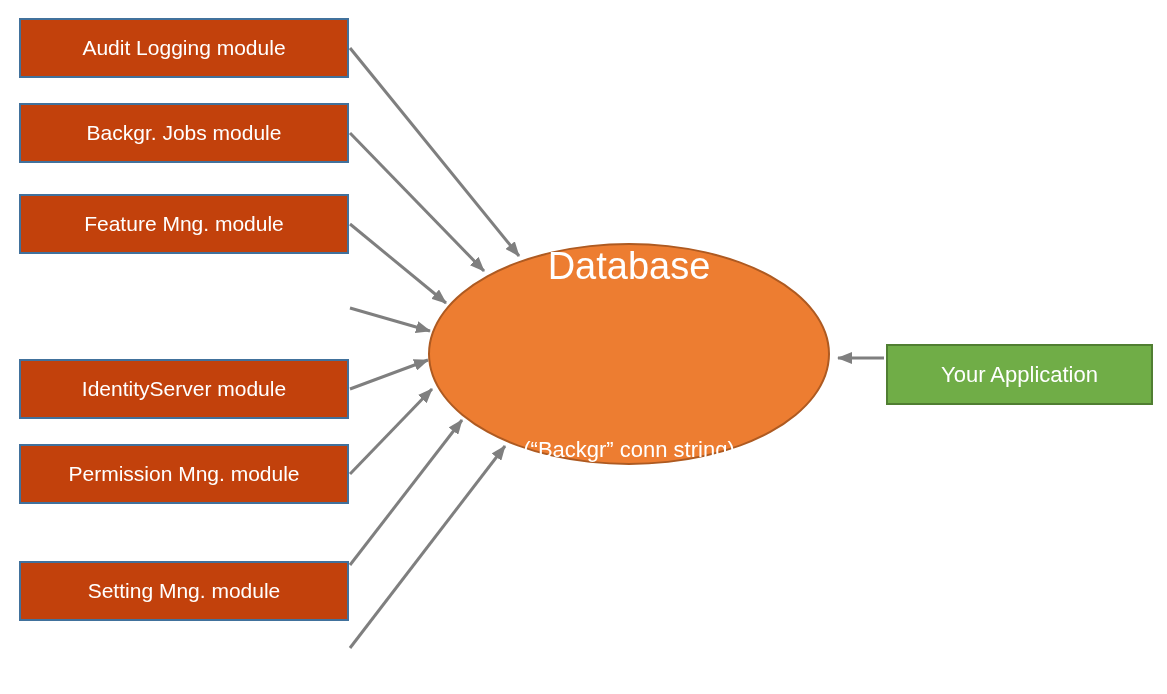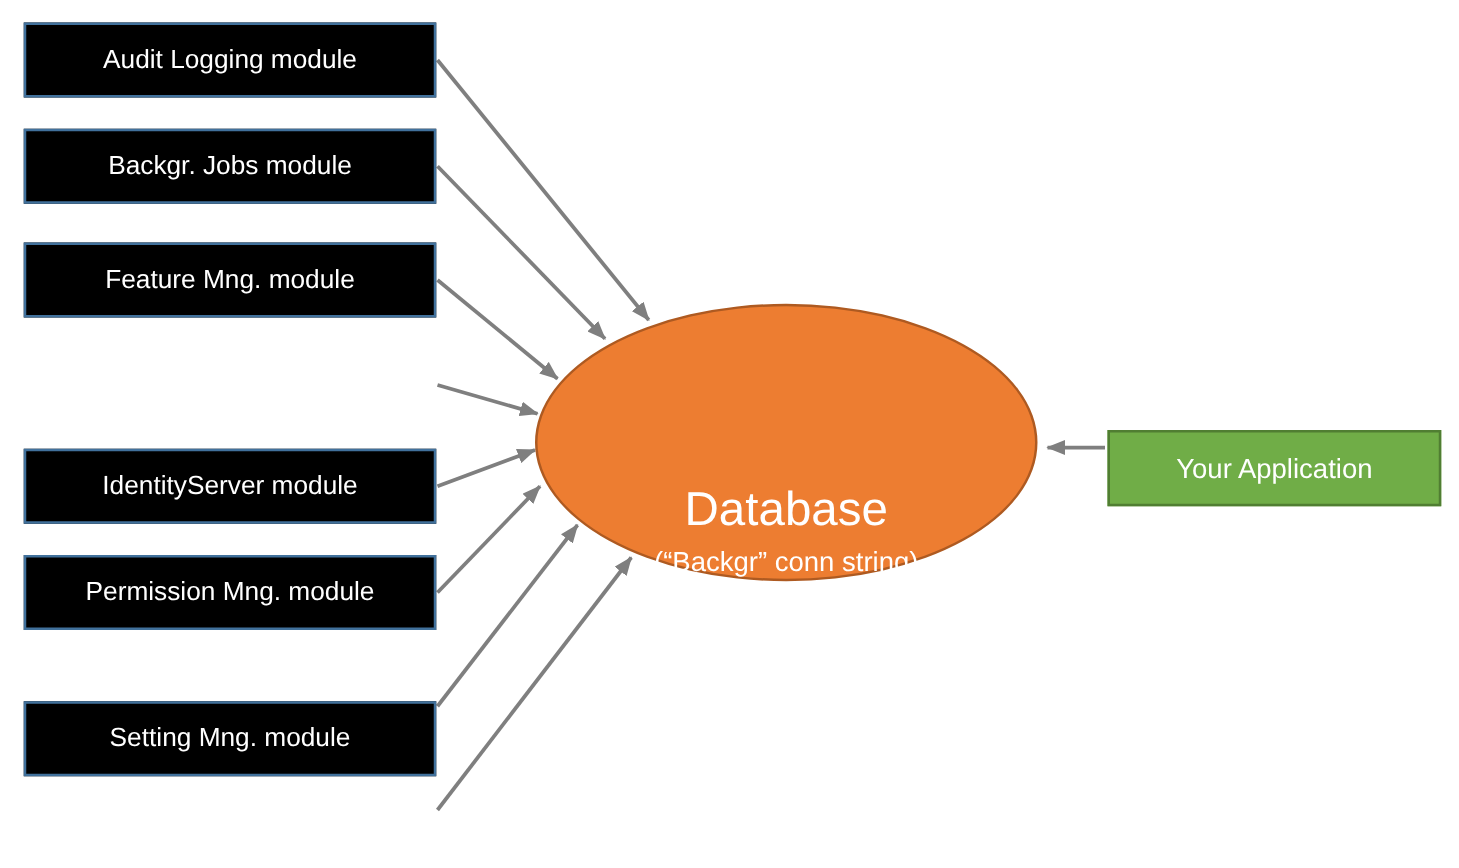--- a/index.html
+++ b/index.html
@@ -19,21 +19,21 @@
     left: 0; top: 0;
     width: 1167px; height: 694px;
     pointer-events: none;
   }
 
   .module-box {
     position: absolute;
     left: 19px;
     width: 330px;
     height: 60px;
-    background: #000000;
+    background: #c2410c;
     border: 2px solid #41719C;
     display: flex;
     align-items: center;
     justify-content: center;
     color: #ffffff;
     font-size: 21px;
     text-align: center;
   }
 
   .db-ellipse {
@@ -41,21 +41,21 @@
     left: 428px;
     top: 243px;
     width: 402px;
     height: 222px;
     background: #ED7D31;
     border: 2px solid #AE5A21;
     border-radius: 50%;
     display: flex;
     flex-direction: column;
     align-items: center;
-    justify-content: flex-end;
+    justify-content: space-between;
     color: #ffffff;
     text-align: center;
   }
   .db-title { font-size: 38px; line-height: 1.15; }
   .db-subtitle { font-size: 22px; margin-top: 6px; }
 
   .app-box {
     position: absolute;
     left: 886px;
     top: 328px;

